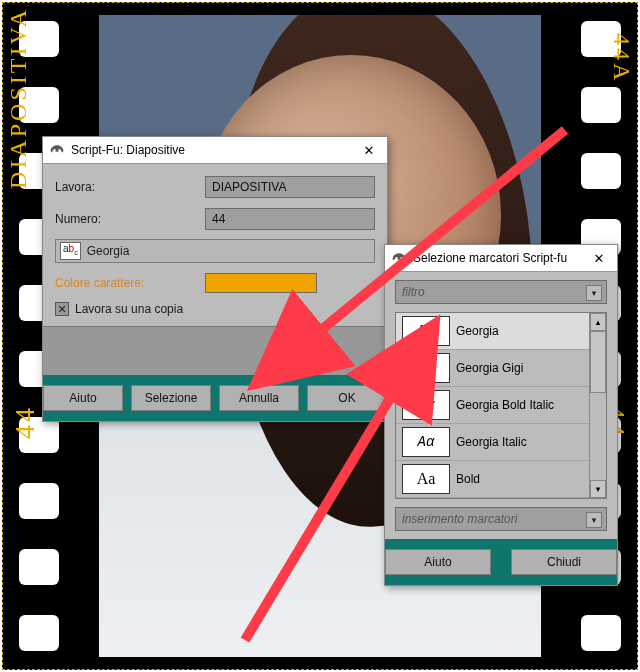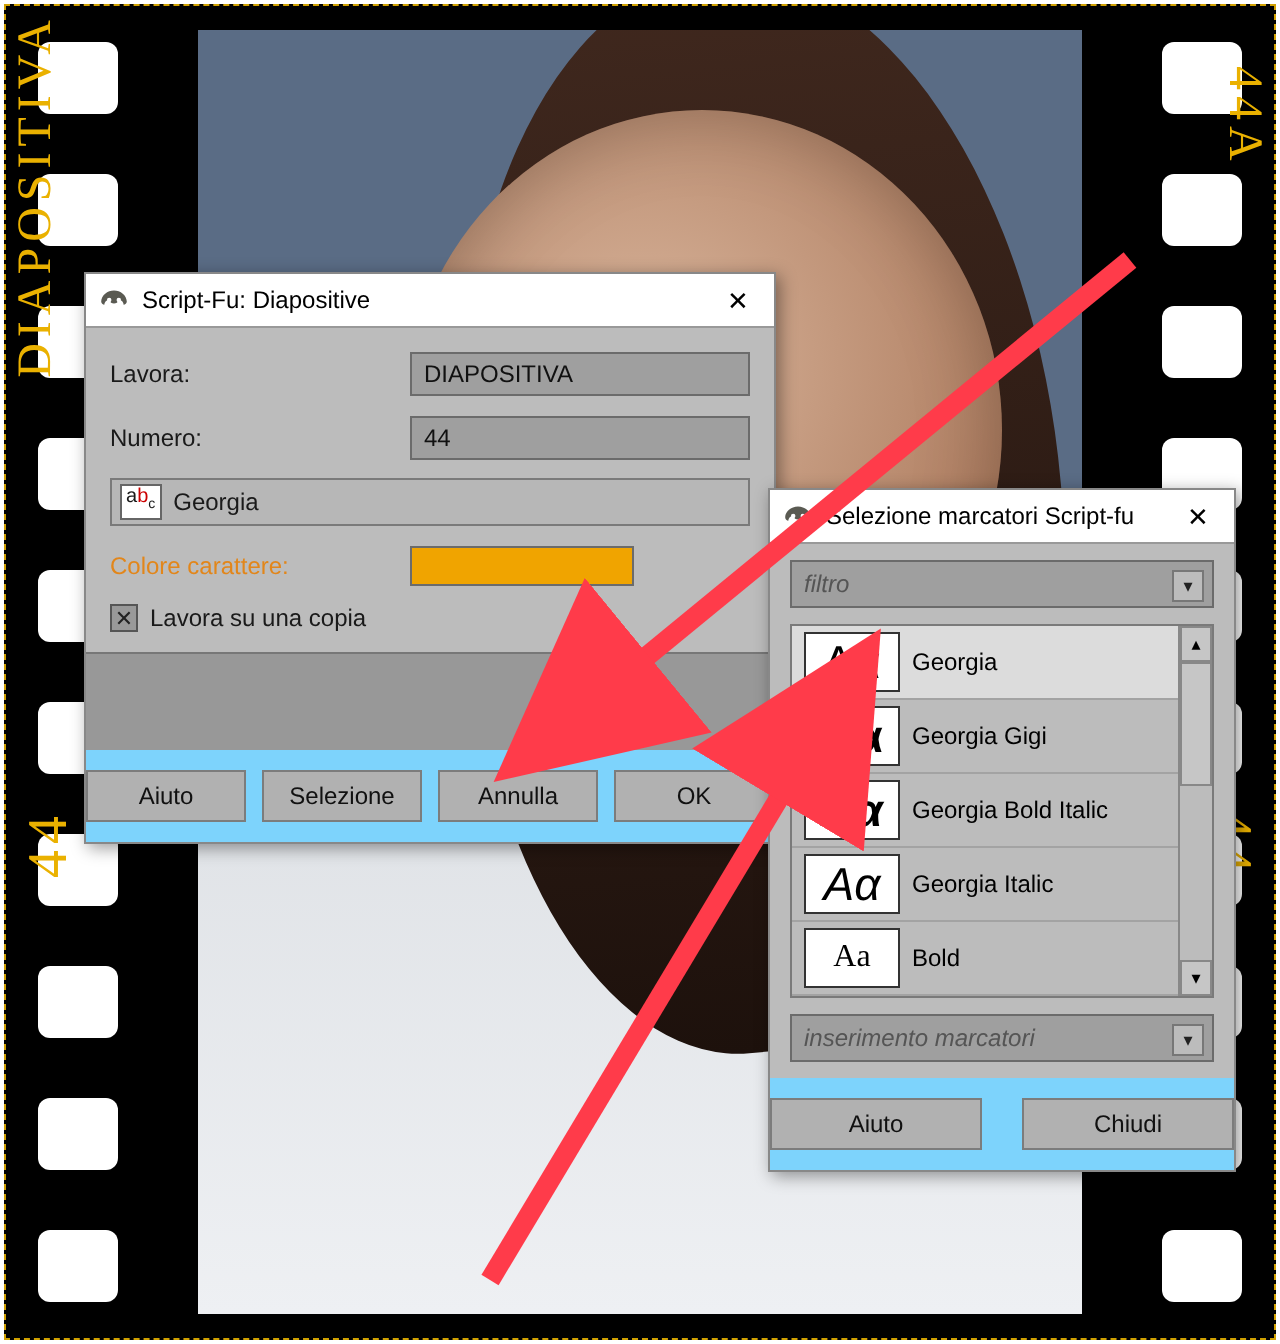--- a/index.html
+++ b/index.html
@@ -30,27 +30,27 @@
   .row{display:flex;align-items:center;height:26px;margin-bottom:6px}
   .row .lab{width:150px}
   .row .lab.acc{color:#e2861a}
   .inp{flex:1;height:20px;background:#9f9f9f;border:1px solid #6b6b6b;padding:0 6px;color:#111;display:flex;align-items:center}
   .fontbtn{flex:1;height:22px;background:#b7b7b7;border:1px solid #7a7a7a;display:flex;align-items:center;gap:6px;padding:0 4px;cursor:pointer}
   .fontbtn .ab{background:#fff;border:1px solid #666;font-size:10px;padding:0 2px;line-height:12px}
   .clrbtn{width:110px;height:18px;border:1px solid #6b6b6b;cursor:pointer}
   .chk{display:flex;align-items:center;gap:6px;margin:4px 0 10px}
   .chk .box{width:12px;height:12px;background:#999;border:1px solid #555;display:flex;align-items:center;justify-content:center;font-size:11px;color:#222}
   .panel{background:#989898;border-top:1px solid #777;height:48px}
-  .btnrow{display:flex;gap:8px;padding:10px 0;background:#7dd3fc}
+  .btnrow{display:flex;gap:8px;padding:10px 0;background:#0f766e}
   .btn{flex:1;height:24px;background:#b1b1b1;border:1px solid #7c7c7c;cursor:pointer;display:flex;align-items:center;justify-content:center;color:#111}
   
   .fontlist{max-height:200px;overflow:hidden;border:1px solid #7a7a7a;background:#bcbcbc;margin-bottom:8px}
   .fitem{display:flex;align-items:center;height:36px;border-bottom:1px solid #a3a3a3;cursor:pointer}
   .fitem.sel{background:#dcdcdc}
-  .fitem .samp{width:46px;height:28px;margin:0 6px;background:#fff;border:1px solid #333;display:flex;align-items:center;justify-content:center;font-size:23px;font-family:Liberation Sans, sans-serif}
+  .fitem .samp{width:46px;height:28px;margin:0 6px;background:#fff;border:1px solid #333;display:flex;align-items:center;justify-content:center;font-size:14px;font-family:Liberation Mono, monospace}
   .fitem .samp.b{font-weight:bold}.fitem .samp.i{font-style:italic}
   .fitem .samp.gigi{font-family:cursive;font-size:16px}
   .combo{height:22px;background:#9f9f9f;border:1px solid #6b6b6b;display:flex;align-items:center;padding:0 6px;color:#555;font-style:italic;position:relative;cursor:pointer;margin-bottom:8px}
   .combo .arr{position:absolute;right:4px;top:4px;width:14px;height:14px;background:#bcbcbc;border:1px solid #777;display:flex;align-items:center;justify-content:center;font-size:9px;color:#222;font-style:normal}
   .scroll{position:absolute;right:0;top:0;bottom:0;width:16px;background:#bcbcbc;border-left:1px solid #888;display:flex;flex-direction:column}
   .scroll .a{height:16px;border:1px solid #888;background:#c6c6c6;font-size:9px;display:flex;align-items:center;justify-content:center;cursor:pointer}
   .scroll .thumb{flex:0 0 60px;background:#c6c6c6;border:1px solid #888;margin:0}
   .scroll .track{flex:1}
   
   .wilber{width:16px;height:14px;display:inline-block}

